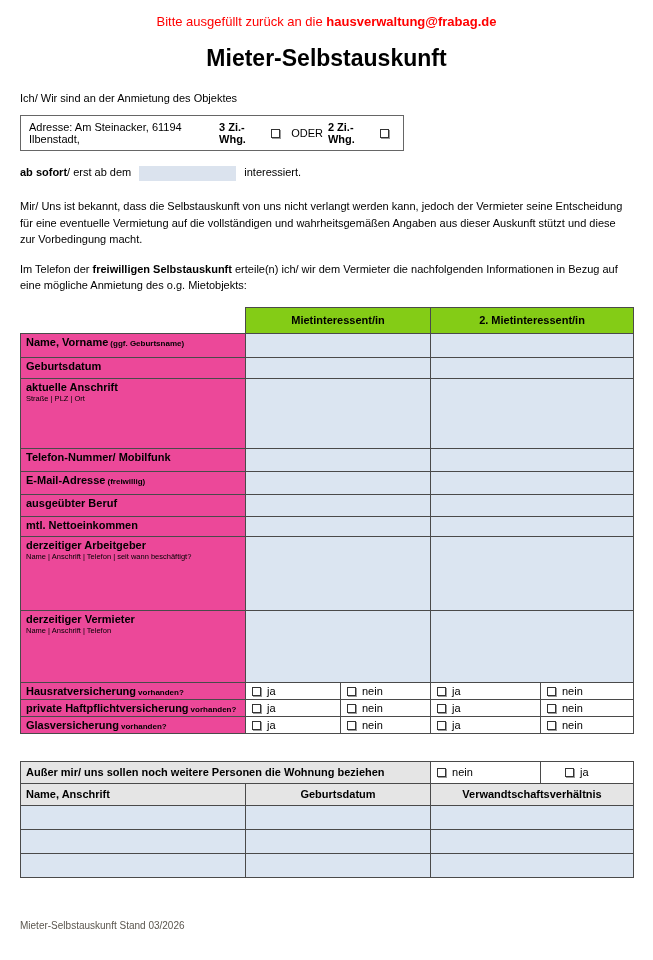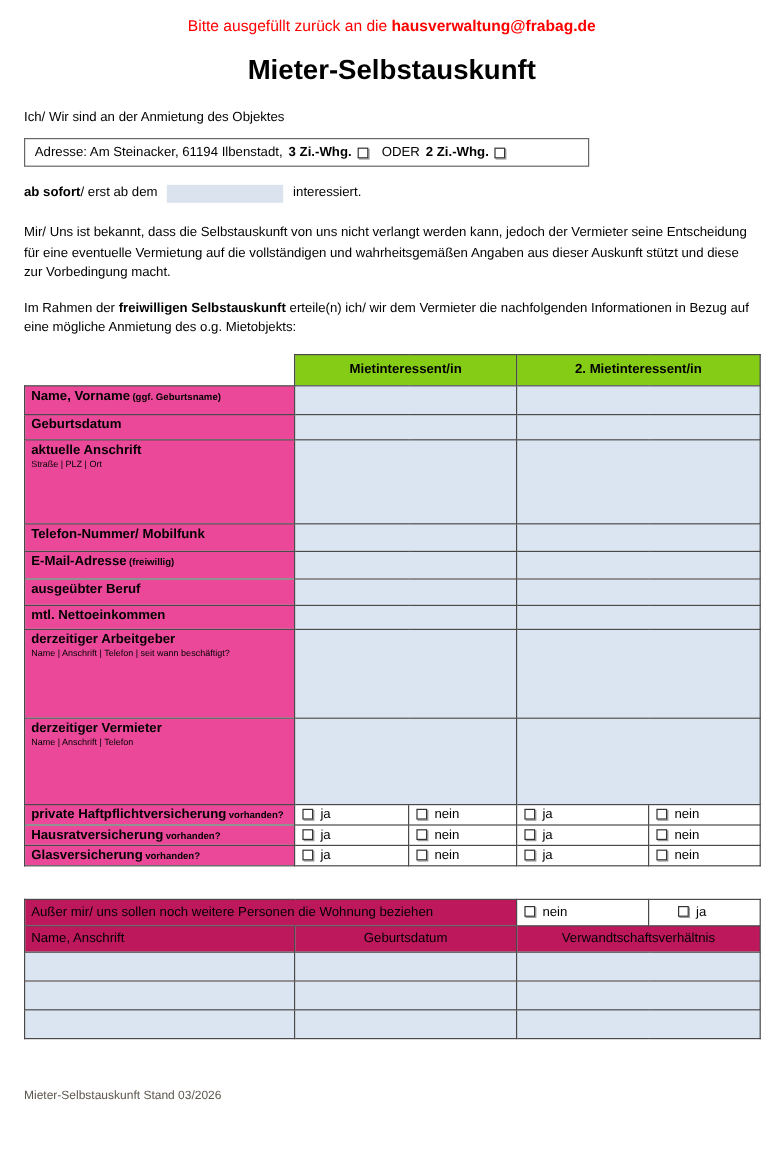--- a/index.html
+++ b/index.html
@@ -11,21 +11,21 @@
     padding:12px 20px 18px;
     position:relative;
   }
   .red-note{text-align:center;color:#ff0000;font-size:13px;margin-top:2px}
   .red-note .em{font-weight:700}
   .title{text-align:center;font-size:23px;font-weight:700;margin:16px 0 20px}
   .intro-line{margin-bottom:11px}
   .addr-box{
     border:1px solid #666;
     display:flex;align-items:center;
-    padding:5px 8px;width:471px;margin-bottom:15px;gap:5px;
+    padding:5px 8px;width:384px;margin-bottom:15px;gap:5px;
   }
   .addr-box .bold{font-weight:700}
   .absofort{display:flex;align-items:flex-start;margin-bottom:17px}
   .absofort .bold{font-weight:700}
   .date-box{
     display:inline-block;width:97px;height:15px;background:#dbe3ee;margin:0 8px;
   }
   p.body{line-height:1.5;margin-bottom:13px;max-width:613px}
   p.body .bold{font-weight:700}
 
@@ -42,21 +42,21 @@
     display:inline-block;width:9px;height:9px;
     border:1px solid #333;background:#fff;
     box-shadow:1px 1px 0 #9a9a9a;
     margin-right:6px;vertical-align:-1px;flex:none;
   }
   tr.rh24{height:24px} tr.rh21{height:21px} tr.rh70{height:70px}
   tr.rh23{height:23px} tr.rh22{height:22px} tr.rh20{height:20px}
   tr.rh74{height:74px} tr.rh72{height:72px} tr.rh17{height:17px}
 
   .persons{margin-top:27px}
-  .persons .head-cell{font-weight:400;vertical-align:middle;background:#be185d}
+  .persons .head-cell{font-weight:700;vertical-align:middle;background:#e5e5e5}
   .persons tr.hrow{height:22px}
   .persons tr.drow{height:24px}
   .p-center{text-align:center}
   .footer{margin-top:42px;color:#5b564e;font-size:10px}
 </style>
 </head>
 <body>
 
 <div class="red-note">
   <span>Bitte ausgefüllt zurück an die </span><span class="em">hausverwaltung@frabag.de</span>
@@ -78,21 +78,21 @@
 <div class="absofort">
   <span class="bold">ab sofort</span>
   <span>/ erst ab dem</span>
   <span class="date-box"></span>
   <span>interessiert.</span>
 </div>
 
 <p class="body">Mir/ Uns ist bekannt, dass die Selbstauskunft von uns nicht verlangt werden kann, jedoch der Vermieter seine Entscheidung für eine eventuelle Vermietung auf die vollständigen und wahrheitsgemäßen Angaben aus dieser Auskunft stützt und diese zur Vorbedingung macht.</p>
 
 <p class="body">
-  <span>Im Rahmen der </span><span class="bold">freiwilligen Selbstauskunft</span><span> erteile(n) ich/ wir dem Vermieter die nachfolgenden Informationen in Bezug auf eine mögliche Anmietung des o.g. Mietobjekts:</span>
+  <span>Im Telefon der </span><span class="bold">freiwilligen Selbstauskunft</span><span> erteile(n) ich/ wir dem Vermieter die nachfolgenden Informationen in Bezug auf eine mögliche Anmietung des o.g. Mietobjekts:</span>
 </p>
 
 <table>
   <colgroup>
     <col style="width:225px">
       <col style="width:95px">
       <col style="width:90px">
       <col style="width:110px">
       <col style="width:93px">
   </colgroup>
@@ -160,29 +160,29 @@
   <tr class="rh72">
     <td class="lbl">
       <div>derzeitiger Vermieter</div>
       <div class="sub">Name | Anschrift | Telefon</div>
     </td>
     <td class="fill" colspan="2"></td>
     <td class="fill" colspan="2"></td>
   </tr>
 
   <tr class="rh17">
+    <td class="lbl" style="vertical-align:middle"><span>Hausratversicherung</span><span class="note">vorhanden?</span></td>
+    <td class="cbc"><span class="cb"></span><span>ja</span></td>
+    <td class="cbc"><span class="cb"></span><span>nein</span></td>
+    <td class="cbc"><span class="cb"></span><span>ja</span></td>
+    <td class="cbc"><span class="cb"></span><span>nein</span></td>
+  </tr>
+
+  <tr class="rh17">
     <td class="lbl" style="vertical-align:middle"><span>private Haftpflichtversicherung</span><span class="note">vorhanden?</span></td>
-    <td class="cbc"><span class="cb"></span><span>ja</span></td>
-    <td class="cbc"><span class="cb"></span><span>nein</span></td>
-    <td class="cbc"><span class="cb"></span><span>ja</span></td>
-    <td class="cbc"><span class="cb"></span><span>nein</span></td>
-  </tr>
-
-  <tr class="rh17">
-    <td class="lbl" style="vertical-align:middle"><span>Hausratversicherung</span><span class="note">vorhanden?</span></td>
     <td class="cbc"><span class="cb"></span><span>ja</span></td>
     <td class="cbc"><span class="cb"></span><span>nein</span></td>
     <td class="cbc"><span class="cb"></span><span>ja</span></td>
     <td class="cbc"><span class="cb"></span><span>nein</span></td>
   </tr>
 
   <tr class="rh17">
     <td class="lbl" style="vertical-align:middle"><span>Glasversicherung</span><span class="note">vorhanden?</span></td>
     <td class="cbc"><span class="cb"></span><span>ja</span></td>
     <td class="cbc"><span class="cb"></span><span>nein</span></td>

